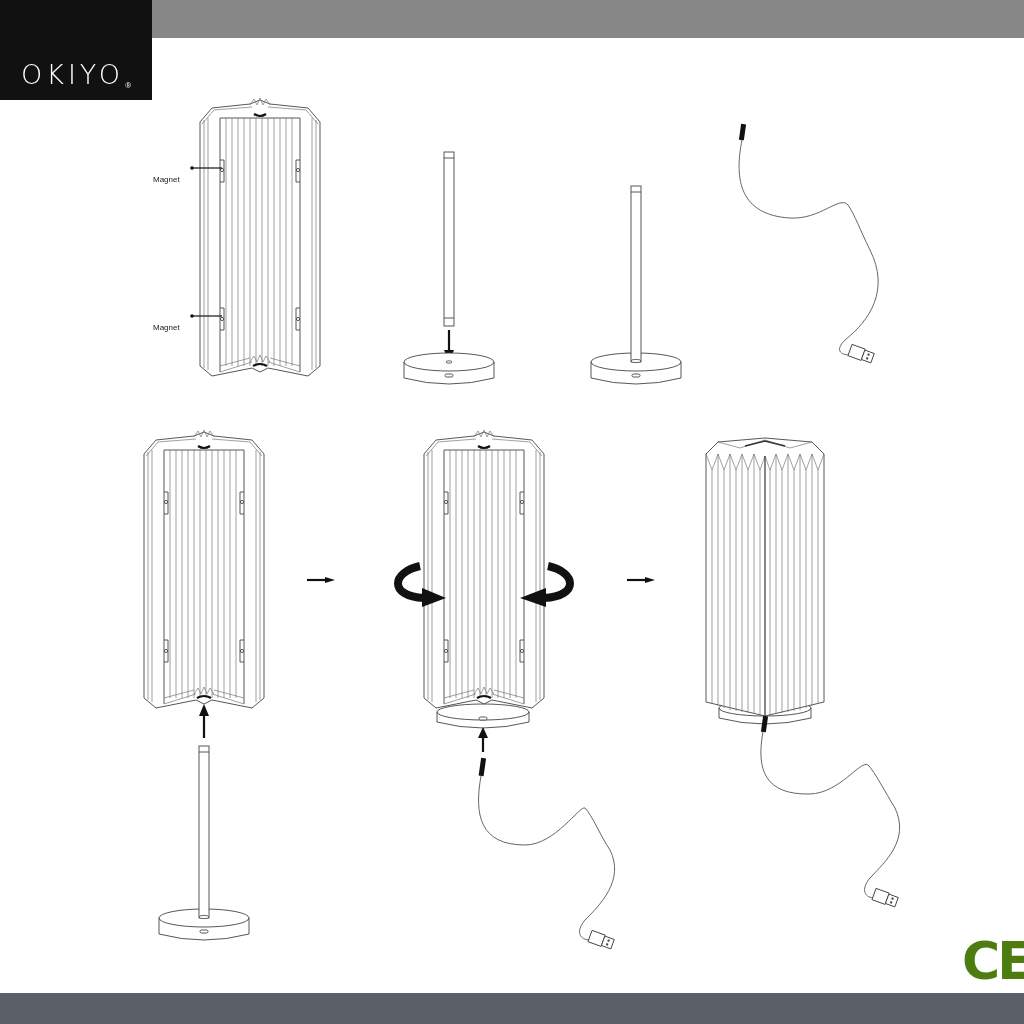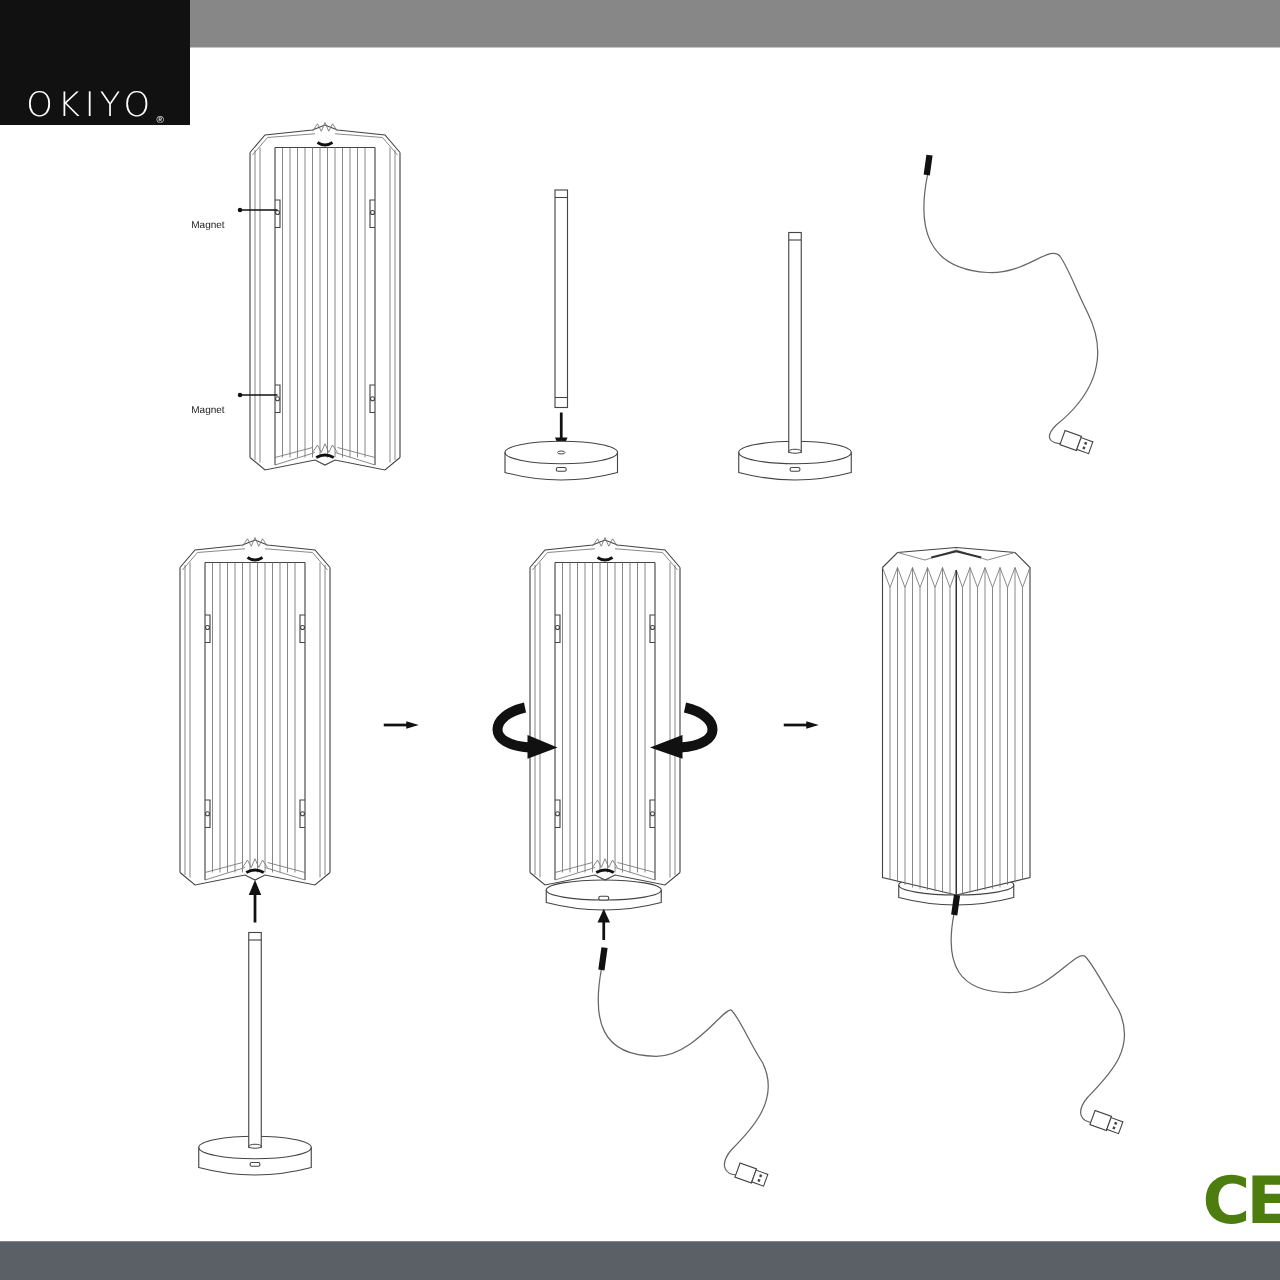--- a/index.html
+++ b/index.html
@@ -1,18 +1,18 @@
 <!DOCTYPE html>
 <html><head>
 <meta charset="utf-8">
 <style>
   html, body { margin: 0; padding: 0; background: #ffffff; }
   body { width: 1024px; height: 1024px; position: relative; overflow: hidden; font-family: "Liberation Sans", sans-serif; }
   .top-bar { position: absolute; left: 152px; top: 0; width: 872px; height: 38px; }
-  .logo-block { position: absolute; left: 0; top: 0; width: 152px; height: 100px; display: flex; align-items: flex-end; justify-content: center; box-sizing: border-box; padding-bottom: 2px; }
+  .logo-block { position: absolute; left: 0; top: 0; width: 152px; height: 100px; display: flex; align-items: flex-end; justify-content: center; box-sizing: border-box; padding-bottom: 12px; }
   .logo-text { color: #ffffff; font-family: "DejaVu Sans", sans-serif; font-size: 27px; letter-spacing: 4px; font-weight: 300; line-height: 1; }
   .logo-reg { color: #ffffff; font-size: 8px; vertical-align: top; margin-left: 1px; position: relative; top: 2px; }
   .bottom-bar { position: absolute; left: 0; top: 993px; width: 1024px; height: 31px; }
   .canvas { position: absolute; left: 0; top: 0; width: 1024px; height: 1024px; }
   .label { position: absolute; font-size: 8px; color: #222; font-family: "Liberation Sans", sans-serif; margin-top: 12px; }
   .ce-mark { position: absolute; left: 962px; top: 935px; font-family: "DejaVu Sans", sans-serif; font-size: 52px; font-weight: bold; color: #4d7c0f; letter-spacing: -3px; line-height: 1; }
   svg .ln { fill: none; stroke: #444; stroke-width: 0.9; }
   svg .lnl { fill: none; stroke: #777; stroke-width: 0.7; }
   svg .cable { fill: none; stroke: #666; stroke-width: 1; }
   svg .wh { fill: #fff; stroke: #444; stroke-width: 0.9; }

